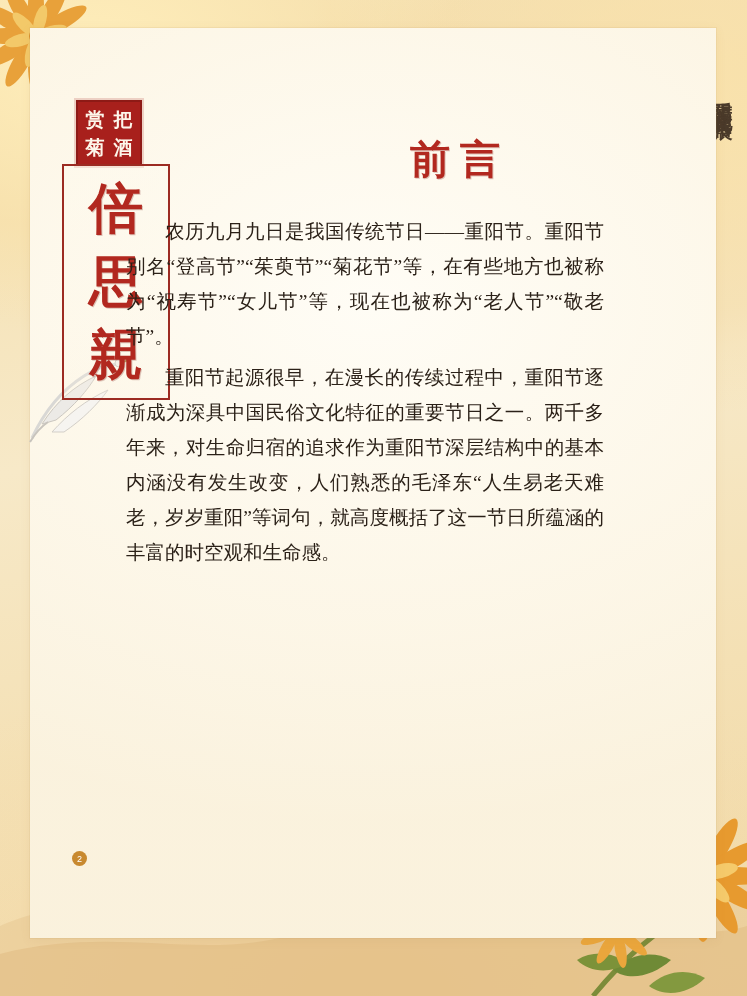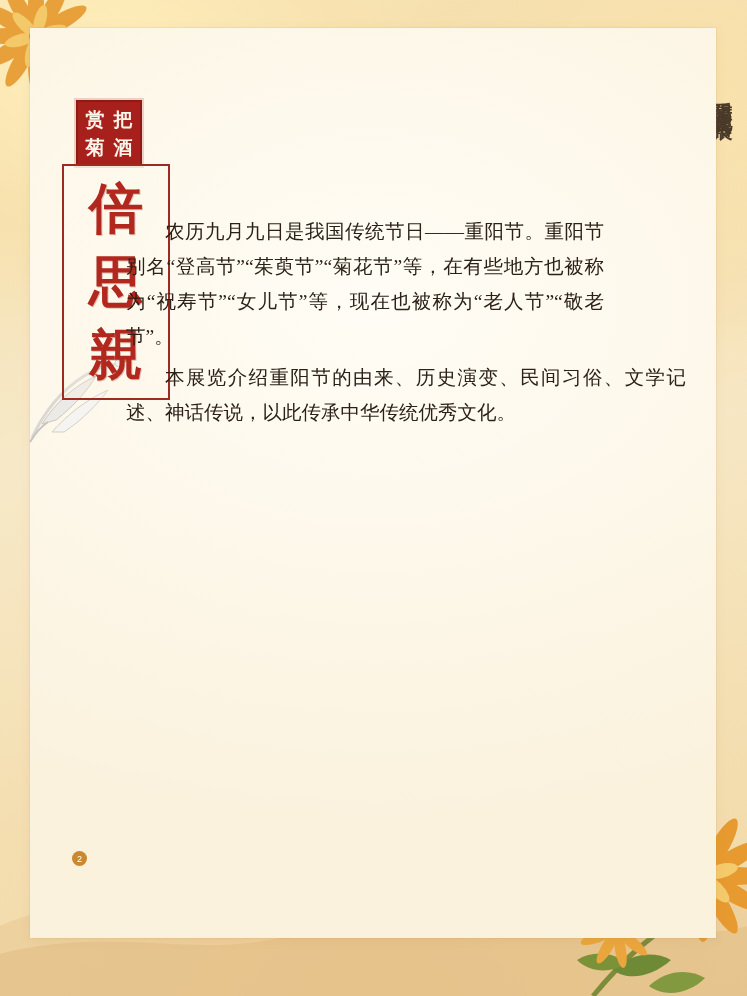--- a/index.html
+++ b/index.html
@@ -298,21 +298,22 @@
       </div>
       <div class="seal-col">
         <div class="big-chars">
           <span>倍</span>
           <span>思</span>
           <span>親</span>
         </div>
       </div>
     </div>
 
+    <div class="main-title">前言</div>
 
     <div class="body-text">
       <p class="p1">农历九月九日是我国传统节日——重阳节。重阳节别名“登高节”“茱萸节”“菊花节”等，在有些地方也被称为“祝寿节”“女儿节”等，现在也被称为“老人节”“敬老节”。</p>
-      <p class="p4">本展览介绍重阳节的由来、历史演变、民间习俗、文学记述、神话传说，以此传承中华传统优秀文化。</p>
+      <p class="p2">重阳节起源很早，在漫长的传续过程中，重阳节逐渐成为深具中国民俗文化特征的重要节日之一。两千多年来，对生命归宿的追求作为重阳节深层结构中的基本内涵没有发生改变，人们熟悉的毛泽东“人生易老天难老，岁岁重阳”等词句，就高度概括了这一节日所蕴涵的丰富的时空观和生命感。</p>
     </div>
 
     <div class="page-num">2</div>
   </div>
 </div>
 
 </body></html>

